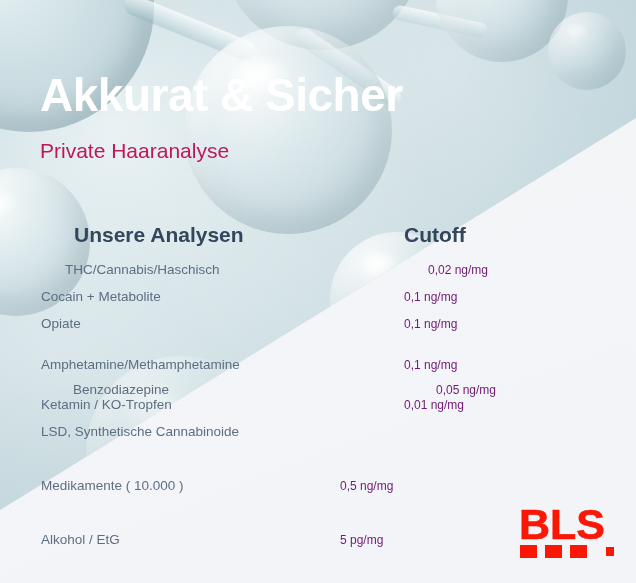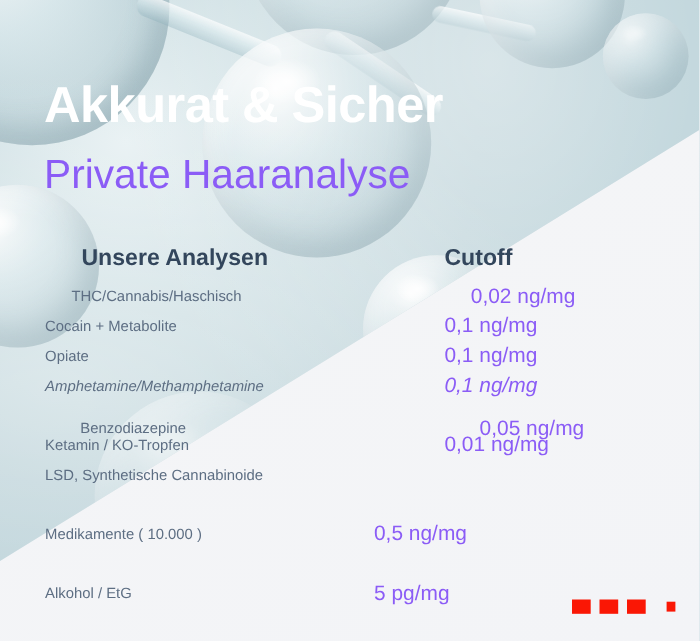--- a/index.html
+++ b/index.html
@@ -100,23 +100,23 @@
     font-weight: bold;
     color: #ffffff;
     letter-spacing: -0.5px;
     line-height: 1;
     white-space: nowrap;
   }
   .subtitle {
     position: absolute;
     left: 40px;
     top: 140px;
-    font-size: 37px;
+    font-size: 21px;
     font-weight: normal;
-    color: #8b5cf6;
+    color: #be185d;
     line-height: 1;
     white-space: nowrap;
   }
 
   .col-head {
     position: absolute;
     top: 224px;
     font-size: 21px;
     font-weight: bold;
     color: #33465c;
@@ -143,22 +143,22 @@
     left: 41px;
     top: 0;
     font-size: 13.5px;
     color: #5d6e83;
     line-height: 18px;
     white-space: nowrap;
   }
   .row .value {
     position: absolute;
     top: 0;
-    font-size: 19px;
-    color: #8b5cf6;
+    font-size: 12px;
+    color: #701a75;
     line-height: 18px;
     white-space: nowrap;
   }
   .row .value.align-left  { left: 404px; }
   .row .value.align-right { left: 340px; width: 135px; text-align: left; }
 
   
   .logo {
     position: absolute;
     left: 519px;
@@ -227,21 +227,21 @@
           <span class="value align-left">0,02 ng/mg</span>
         </div>
         <div class="row" style="top: 288px;">
           <span class="label">Cocain + Metabolite</span>
           <span class="value align-left">0,1 ng/mg</span>
         </div>
         <div class="row" style="top: 315px;">
           <span class="label">Opiate</span>
           <span class="value align-left">0,1 ng/mg</span>
         </div>
-        <div class="row" style="top: 342px; font-style: italic;">
+        <div class="row" style="top: 356px;">
           <span class="label">Amphetamine/Methamphetamine</span>
           <span class="value align-left">0,1 ng/mg</span>
         </div>
         <div class="row" style="top: 381px; margin-left: 32px;">
           <span class="label">Benzodiazepine</span>
           <span class="value align-left">0,05 ng/mg</span>
         </div>
         <div class="row" style="top: 396px;">
           <span class="label">Ketamin / KO-Tropfen</span>
           <span class="value align-left">0,01 ng/mg</span>
@@ -253,20 +253,21 @@
           <span class="label">Medikamente ( 10.000 )</span>
           <span class="value align-right">0,5 ng/mg</span>
         </div>
         <div class="row" style="top: 531px;">
           <span class="label">Alkohol / EtG</span>
           <span class="value align-right">5 pg/mg</span>
         </div>
       </div>
 
     <div class="logo">
+      <div class="logo-word">BLS</div>
       <div class="logo-squares">
         <span class="sq a"></span>
         <span class="sq b"></span>
         <span class="sq c"></span>
         <span class="sq d"></span>
       </div>
     </div>
 
   </div>
 </div>

